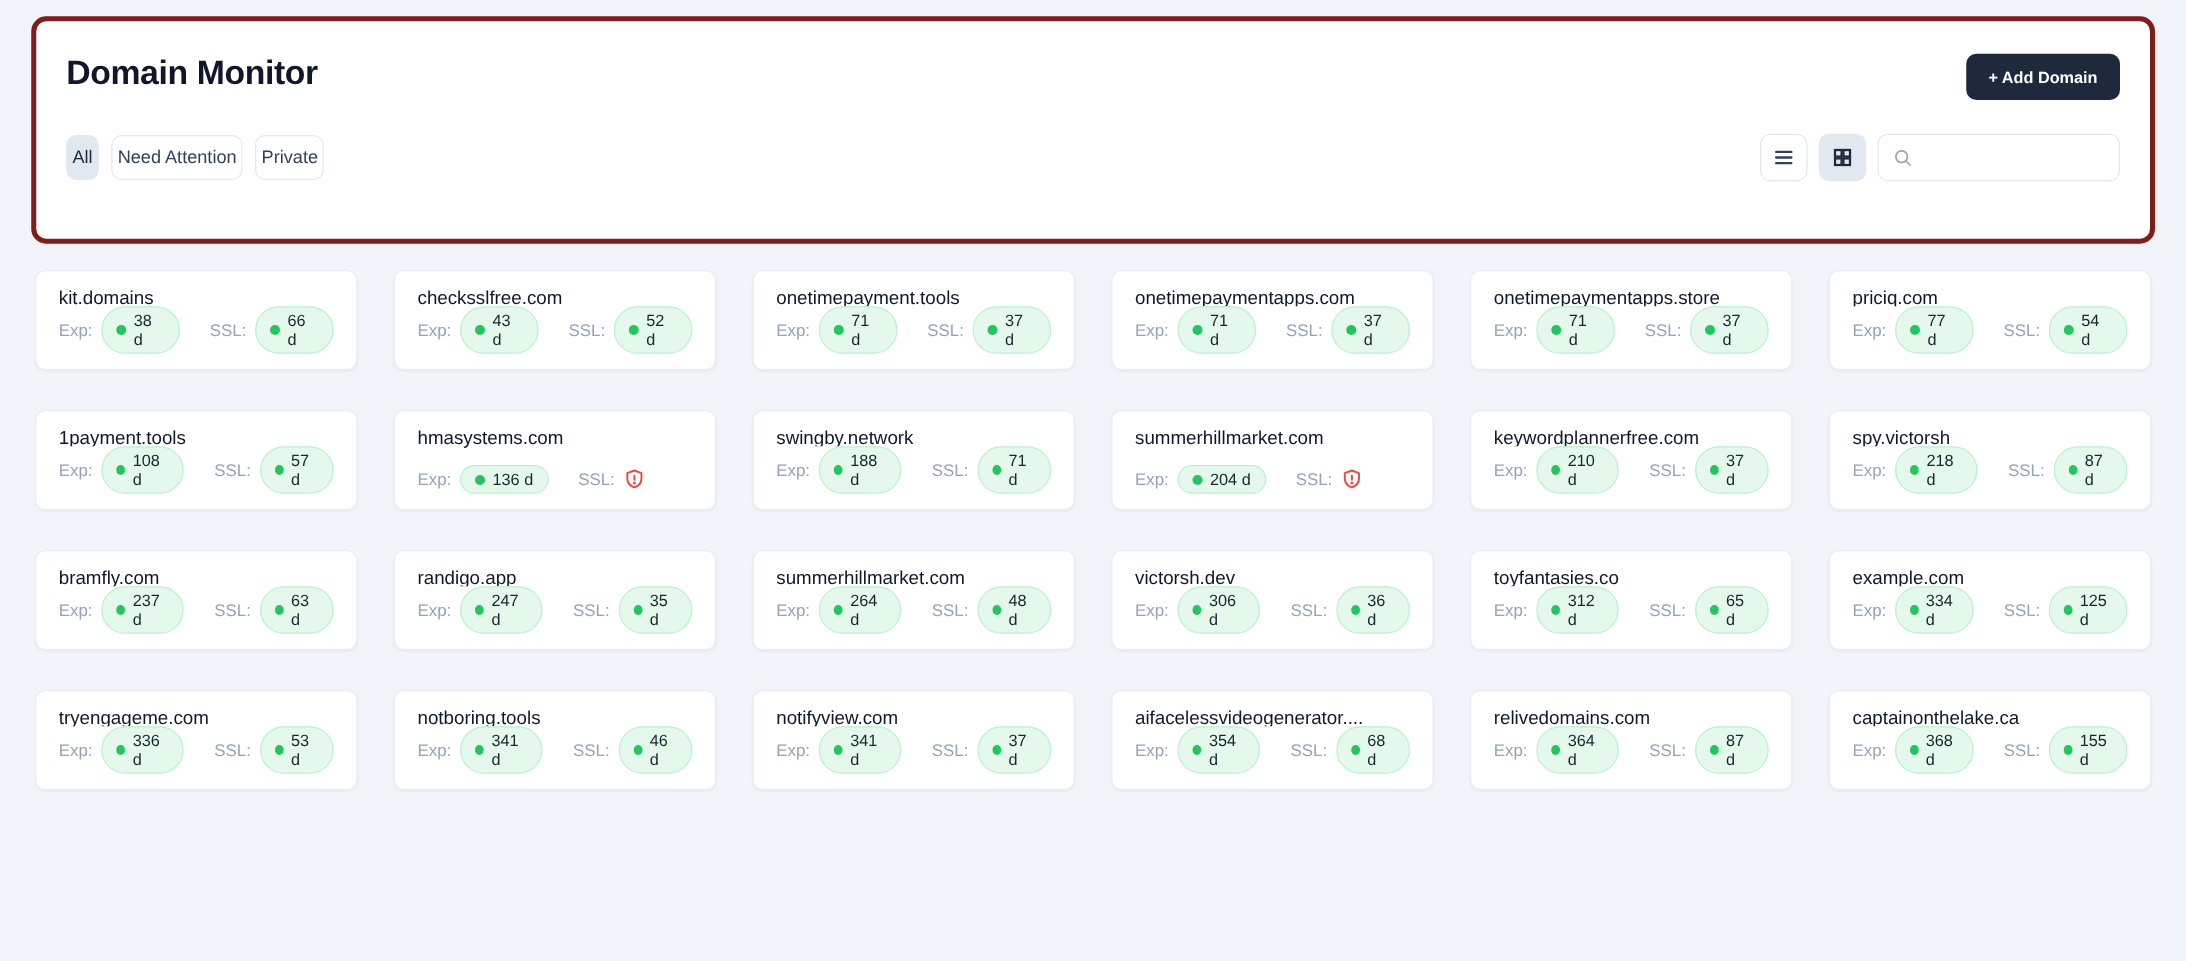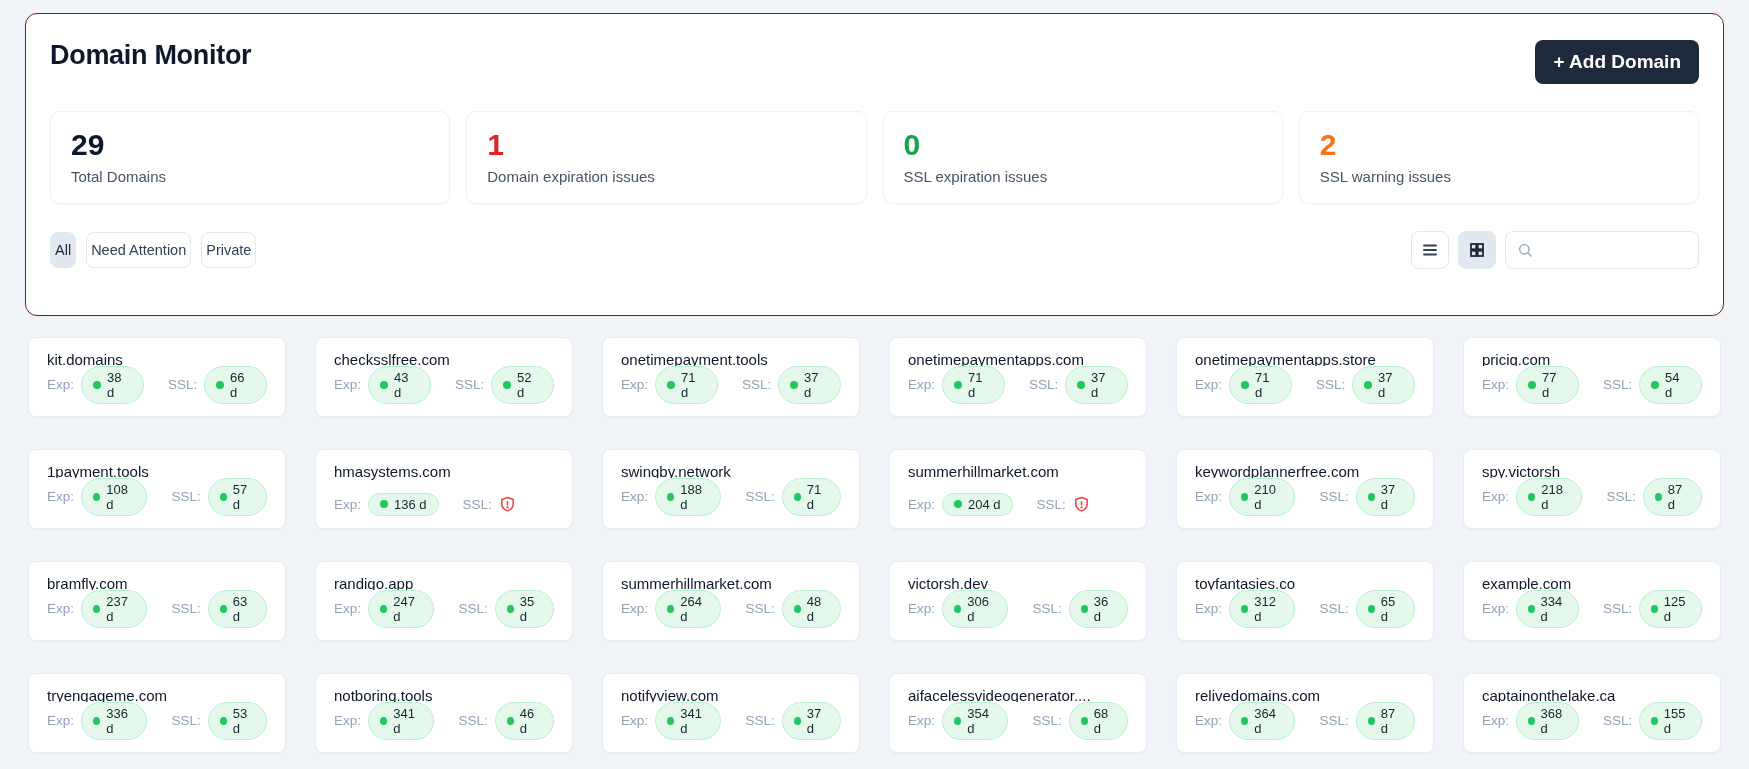--- a/index.html
+++ b/index.html
@@ -7,32 +7,32 @@
   body {
     font-family: "Liberation Sans", sans-serif;
     background: #f1f5f9;
     color: #0f172a;
     min-height: 769px;
   }
 
   
   .panel {
     background: #ffffff;
-    border: 1px solid #7f1d1d;
+    border: 4px solid #7f1d1d;
     border-radius: 12px;
     margin: 13px 25px 0 25px;
     padding: 26px 24px 46px 24px;
     box-shadow: 0 1px 2px rgba(16,24,40,.04);
   }
   .panel-head { display: flex; justify-content: space-between; align-items: flex-start; }
   .page-title { font-size: 27px; font-weight: 700; letter-spacing: -0.3px; color: #0f172a; }
   .page-subtitle { font-size: 15px; color: #475569; margin-top: 8px; }
   .add-btn {
     background: #1e293b; color: #ffffff; border: none; border-radius: 8px;
-    font-size: 19px; font-weight: 600; padding: 11px 18px; cursor: pointer;
+    font-size: 13px; font-weight: 600; padding: 11px 18px; cursor: pointer;
     font-family: inherit;
   }
 
   
   .stats {
     display: grid; grid-template-columns: repeat(4, 1fr); gap: 16px;
     margin-top: 27px;
   }
   .stat-card {
     background: #ffffff; border: 1px solid #eef1f6; border-radius: 10px;
@@ -96,38 +96,20 @@
 <body>
 
 <div class="panel">
   <div class="panel-head">
     <div>
       <div class="page-title">Domain Monitor</div>
     </div>
     <button class="add-btn">+ Add Domain</button>
   </div>
 
-  <div class="stats">
-    <div class="stat-card">
-      <div class="stat-value" style="color:#0f172a">29</div>
-      <div class="stat-label">Total Domains</div>
-    </div>
-    <div class="stat-card">
-      <div class="stat-value" style="color:#dc2626">1</div>
-      <div class="stat-label">Domain expiration issues</div>
-    </div>
-    <div class="stat-card">
-      <div class="stat-value" style="color:#16a34a">0</div>
-      <div class="stat-label">SSL expiration issues</div>
-    </div>
-    <div class="stat-card">
-      <div class="stat-value" style="color:#f97316">2</div>
-      <div class="stat-label">SSL warning issues</div>
-    </div>
-  </div>
 
   <div class="toolbar">
     <div class="filters">
       <button class="filter-btn active">All</button>
       <button class="filter-btn">Need Attention</button>
       <button class="filter-btn">Private</button>
     </div>
     <div class="view-area">
       <div class="icon-btn">
         <span style="display:flex">

